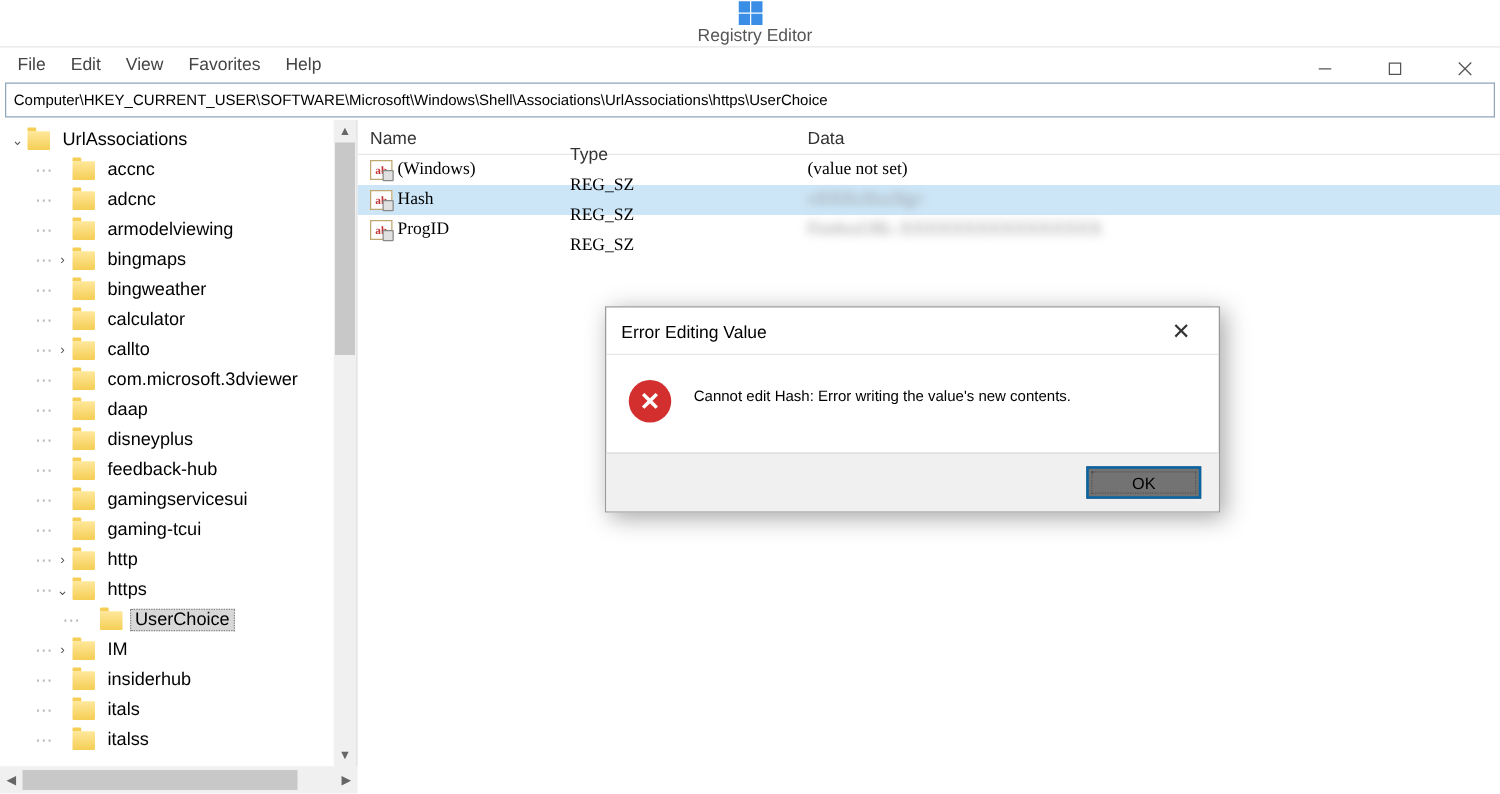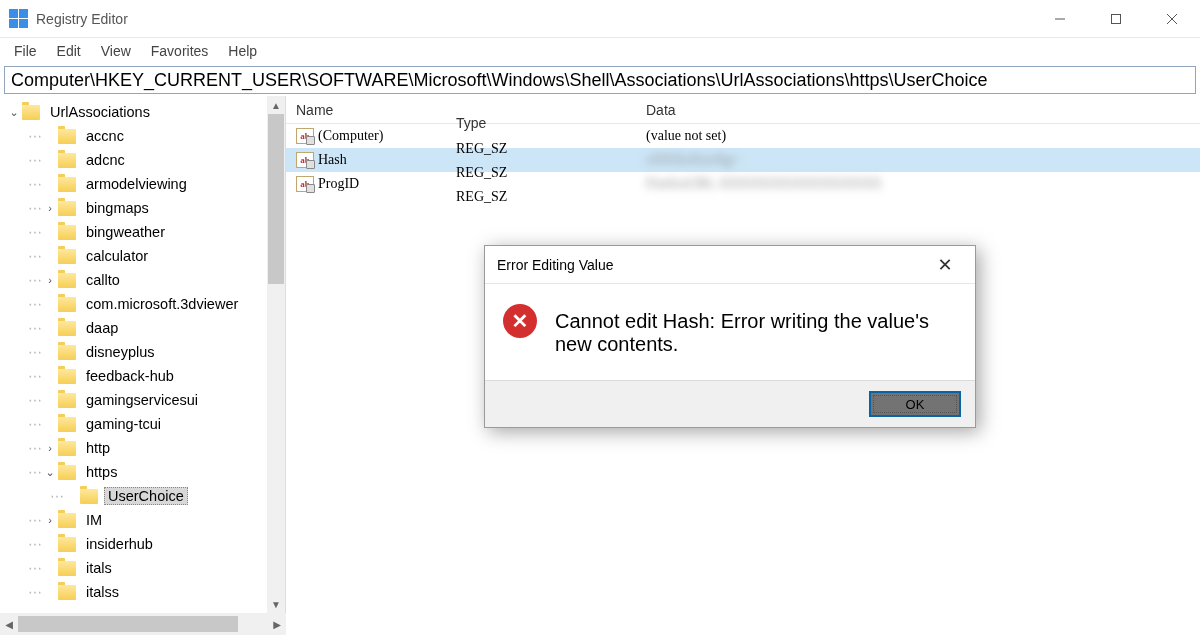--- a/index.html
+++ b/index.html
@@ -13,20 +13,21 @@
   overflow: hidden;
   position: relative;
 }
 .titlebar {
   height: 38px;
   display: flex;
   align-items: center;
   padding: 0 0 0 8px;
   background: #fff;
   border-bottom: 1px solid #e8e8e8;
+  flex-direction: column;
 }
 .titlebar .app-icon {
   width: 20px; height: 20px;
   display: flex; flex-wrap: wrap;
   margin-right: 8px;
 }
 .app-icon span { width: 9px; height: 9px; margin: 0.5px; }
 .app-icon .b1 { background:#3a8ee6; }
 .app-icon .b2 { background:#3a8ee6; }
 .app-icon .b3 { background:#3a8ee6; }
@@ -44,21 +45,21 @@
   font-size:14px;
   color:#444;
 }
 .menubar span { padding: 2px 8px; }
 .addressbar {
   height: 28px;
   border: 1px solid #8fa6bc;
   margin: 2px 4px;
   display:flex; align-items:center;
   padding: 0 6px;
-  font-size: 18px;
+  font-size: 12px;
 }
 .content {
   display:flex;
   height: calc(635px - 38px - 26px - 32px - 22px);
 }
 .tree-pane {
   width: 286px;
   border-right: 1px solid #ddd;
   position: relative;
   overflow: hidden;
@@ -177,21 +178,21 @@
   padding: 20px 18px 24px 18px;
   display:flex; align-items:flex-start; gap:18px;
 }
 .err-icon {
   width:34px; height:34px; border-radius:50%;
   background:#d32f2f;
   display:flex; align-items:center; justify-content:center;
   color:#fff; font-size:20px; font-weight:bold;
   flex-shrink:0;
 }
-.dialog-msg { font-size:20px; padding-top:6px; }
+.dialog-msg { font-size:12px; padding-top:6px;text-align:right; }
 .dialog-buttons {
   background:#f0f0f0;
   border-top:1px solid #dcdcdc;
   padding:10px 14px;
   display:flex; justify-content:flex-end;
 }
 .dialog-buttons button {
   width:92px; height:26px;
   background:#737373;
   border:2px solid #0a64a4;
@@ -385,21 +386,21 @@
   <div class="list-pane">
     <div class="list-header">
       <div class="col-name">Name</div>
       <div class="col-type">Type</div>
       <div class="col-data">Data</div>
     </div>
     <div id="list-rows">
         <div class="list-row">
     <div class="cell col-name">
             <span class="val-icon">ab</span>
-            <span>(Computer)</span>
+            <span>(Windows)</span>
           </div>
     <div class="cell col-type">
             <span>REG_SZ</span>
           </div>
     <div class="cell col-data">
             <span class="">(value not set)</span>
           </div>
         </div>
         <div class="list-row selected">
     <div class="cell col-name">

